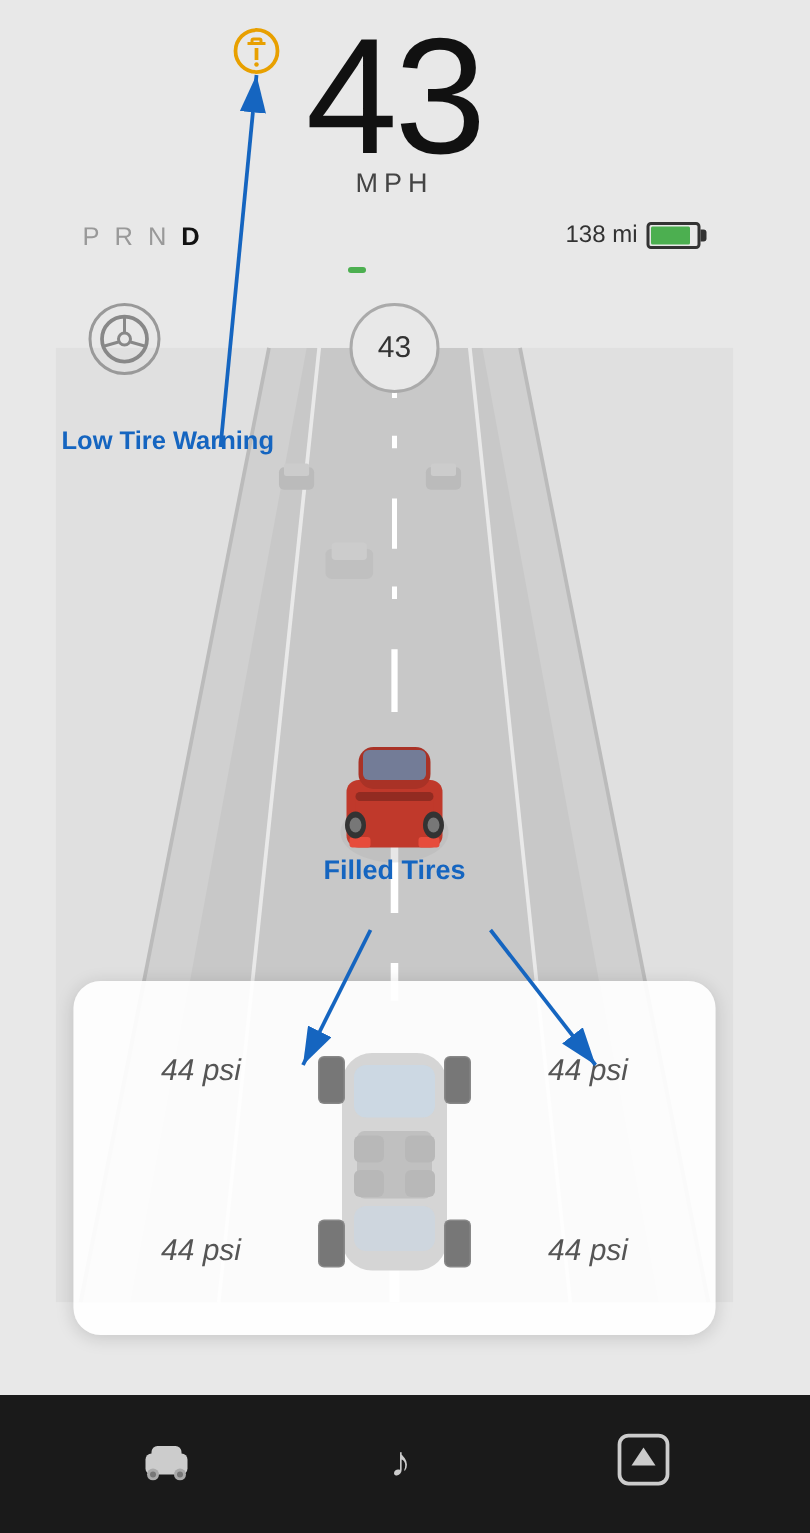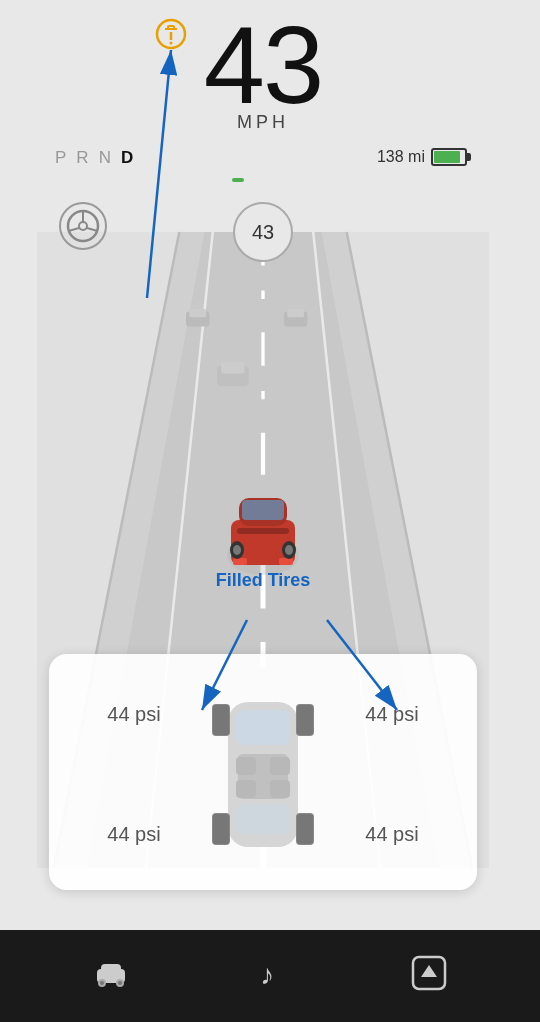--- a/index.html
+++ b/index.html
@@ -245,20 +245,21 @@
     .tire-card {
       position: absolute;
       bottom: 40px;
       left: 12px;
       right: 12px;
       background: rgba(255,255,255,0.92);
       border-radius: 18px;
       padding: 20px 16px 16px;
       z-index: 15;
       box-shadow: 0 2px 12px rgba(0,0,0,0.15);
+      font-style: italic;
     }
     .tire-grid {
       display: grid;
       grid-template-columns: 1fr 120px 1fr;
       grid-template-rows: 1fr 1fr;
       align-items: center;
       gap: 0;
       height: 200px;
     }
     .tire-psi {
@@ -471,20 +472,23 @@
       </marker>
     </defs>
 
     <line x1="110" y1="298" x2="134" y2="50" stroke="#1565c0" stroke-width="2.5" marker-end="url(#arrowhead-blue)"></line>
 
     <line x1="210" y1="620" x2="165" y2="710" stroke="#1565c0" stroke-width="2.5" marker-end="url(#arrowhead-blue)"></line>
 
     <line x1="290" y1="620" x2="360" y2="710" stroke="#1565c0" stroke-width="2.5" marker-end="url(#arrowhead-blue)"></line>
   </svg>
 
+  <div class="annotation-low-tire">
+    <span class="annotation-text">Low Tire Warning</span>
+  </div>
 
   <div class="annotation-filled-tires">
     <span class="annotation-filled-text">Filled Tires</span>
   </div>
 
   <div class="tire-card">
     <div class="tire-grid">
 
       <div class="psi-top-left tire-psi">44 psi</div>
 

